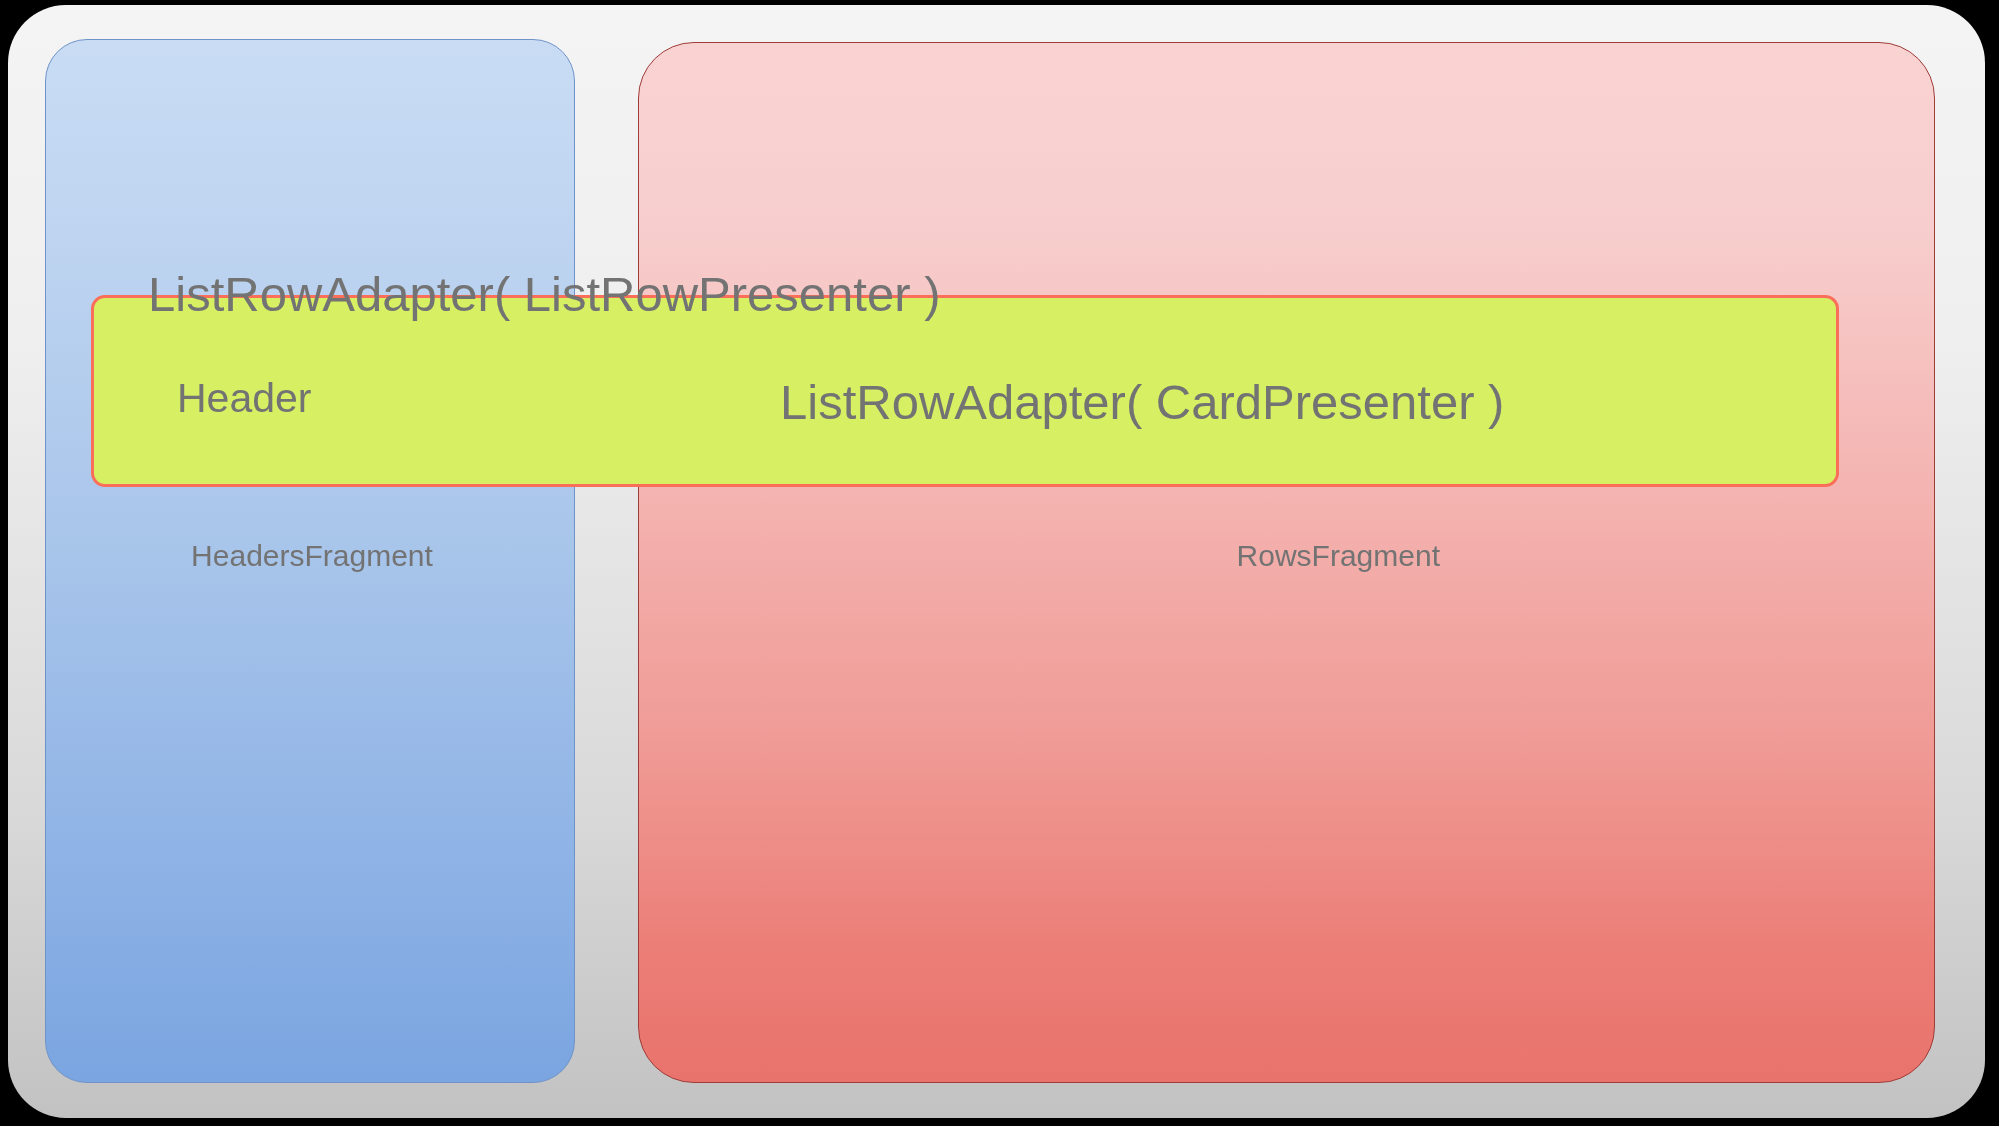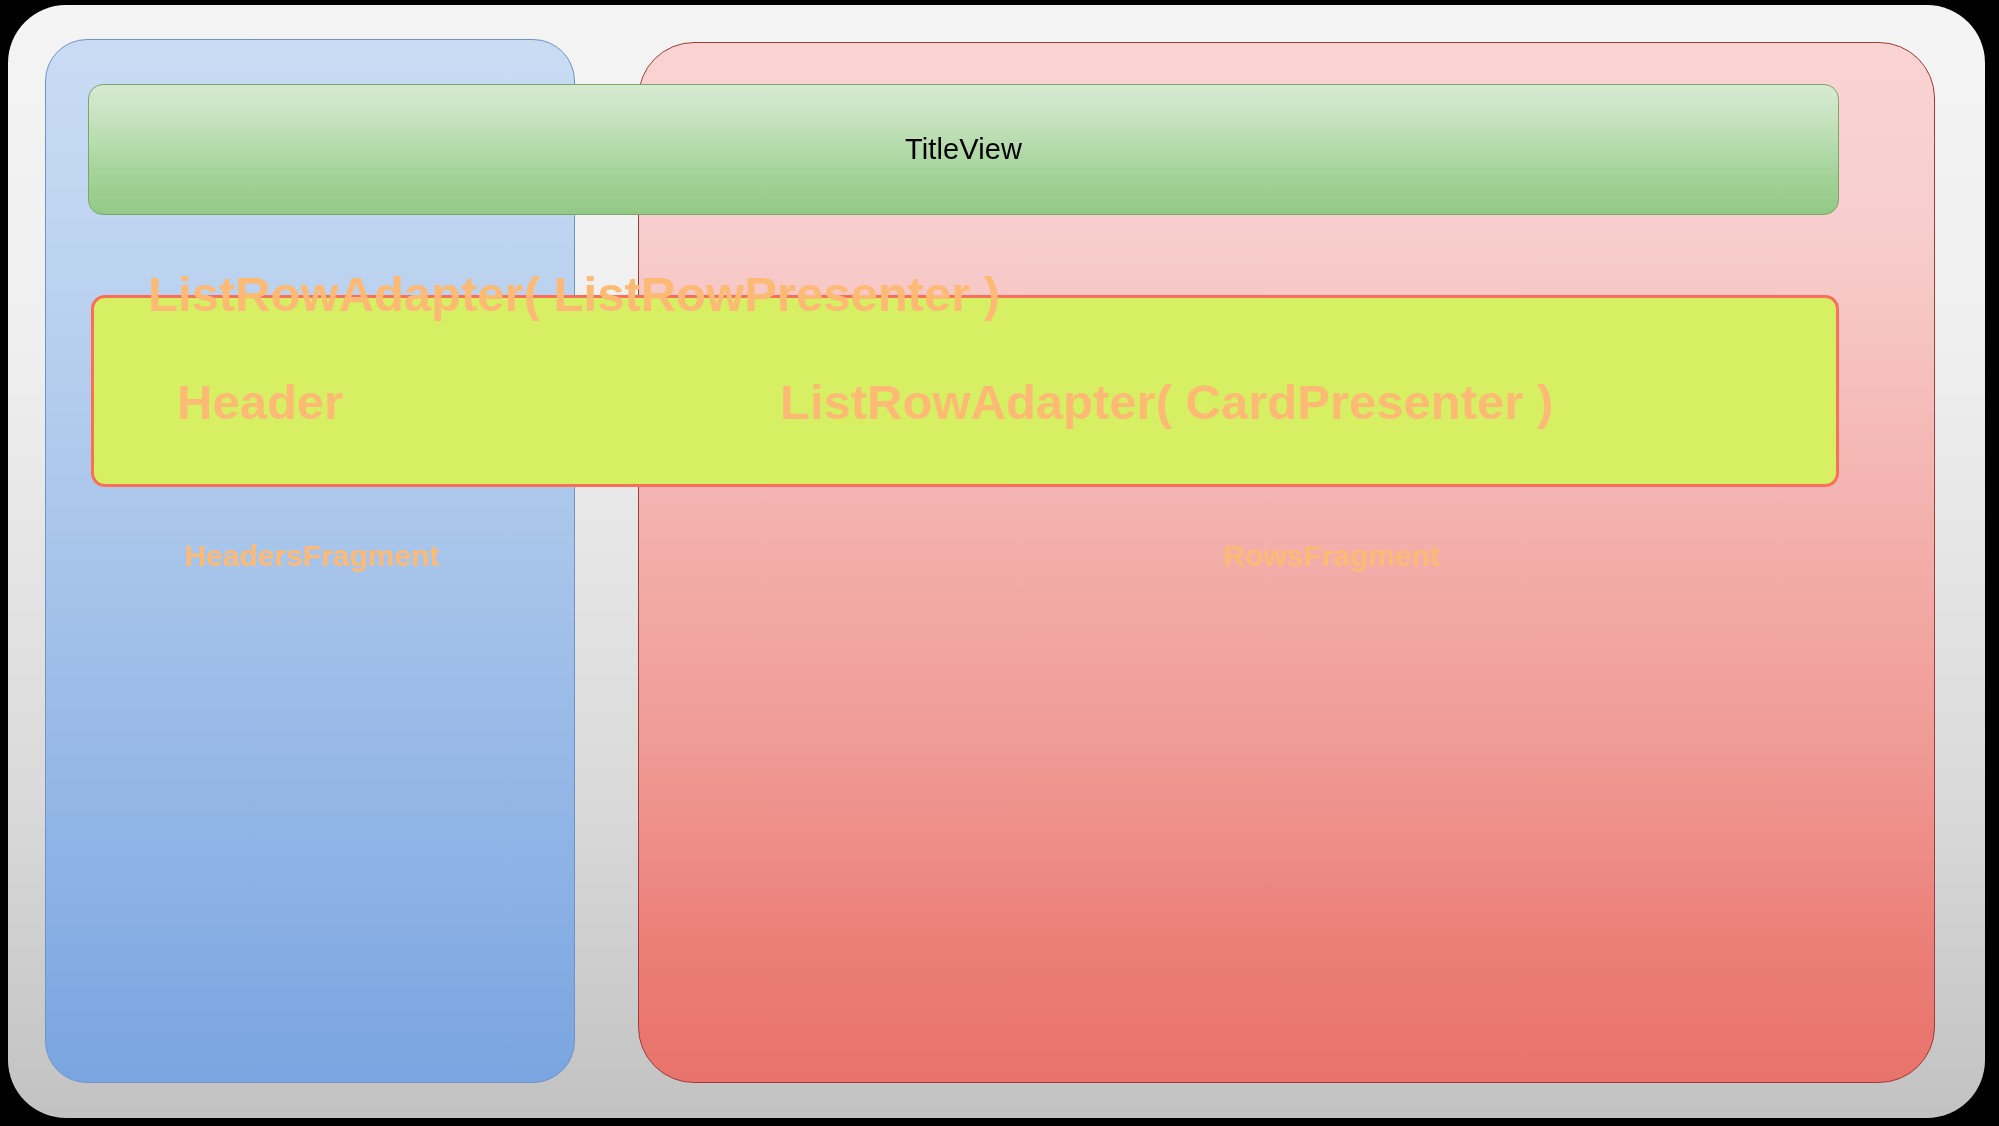--- a/index.html
+++ b/index.html
@@ -89,36 +89,35 @@
     height: 192px;
     border-radius: 14px;
     background: #d7ef63;
     border: 3px solid #fa6e5a;
     box-sizing: border-box;
   }
 
   
   .label {
     position: absolute;
-    color: #fdba74;
+    color: #737373;
     white-space: nowrap;
     line-height: 1;
-    font-weight: bold;
   }
 
   .label-list-row-adapter-presenter {
     left: 148px;
     top: 270px;
     font-size: 49px;
   }
 
   .label-header {
     left: 177px;
     top: 378px;
-    font-size: 49px;
+    font-size: 41px;
   }
 
   .label-list-row-adapter-card {
     left: 780px;
     top: 378px;
     font-size: 49px;
   }
 
   .label-headers-fragment {
     left: 137px;
@@ -140,23 +139,20 @@
 <body>
 
 <div id="stage">
 
   <div class="outer-shell"></div>
 
   <div class="headers-fragment"></div>
 
   <div class="rows-fragment"></div>
 
-  <div class="title-view">
-    <span class="title-view-label">TitleView</span>
-  </div>
 
   <div class="row-adapter-panel"></div>
 
   <div class="label label-list-row-adapter-presenter">ListRowAdapter( ListRowPresenter )</div>
 
   <div class="label label-header">Header</div>
 
   <div class="label label-headers-fragment">HeadersFragment</div>
 
   <div class="label label-list-row-adapter-card">ListRowAdapter( CardPresenter )</div>

